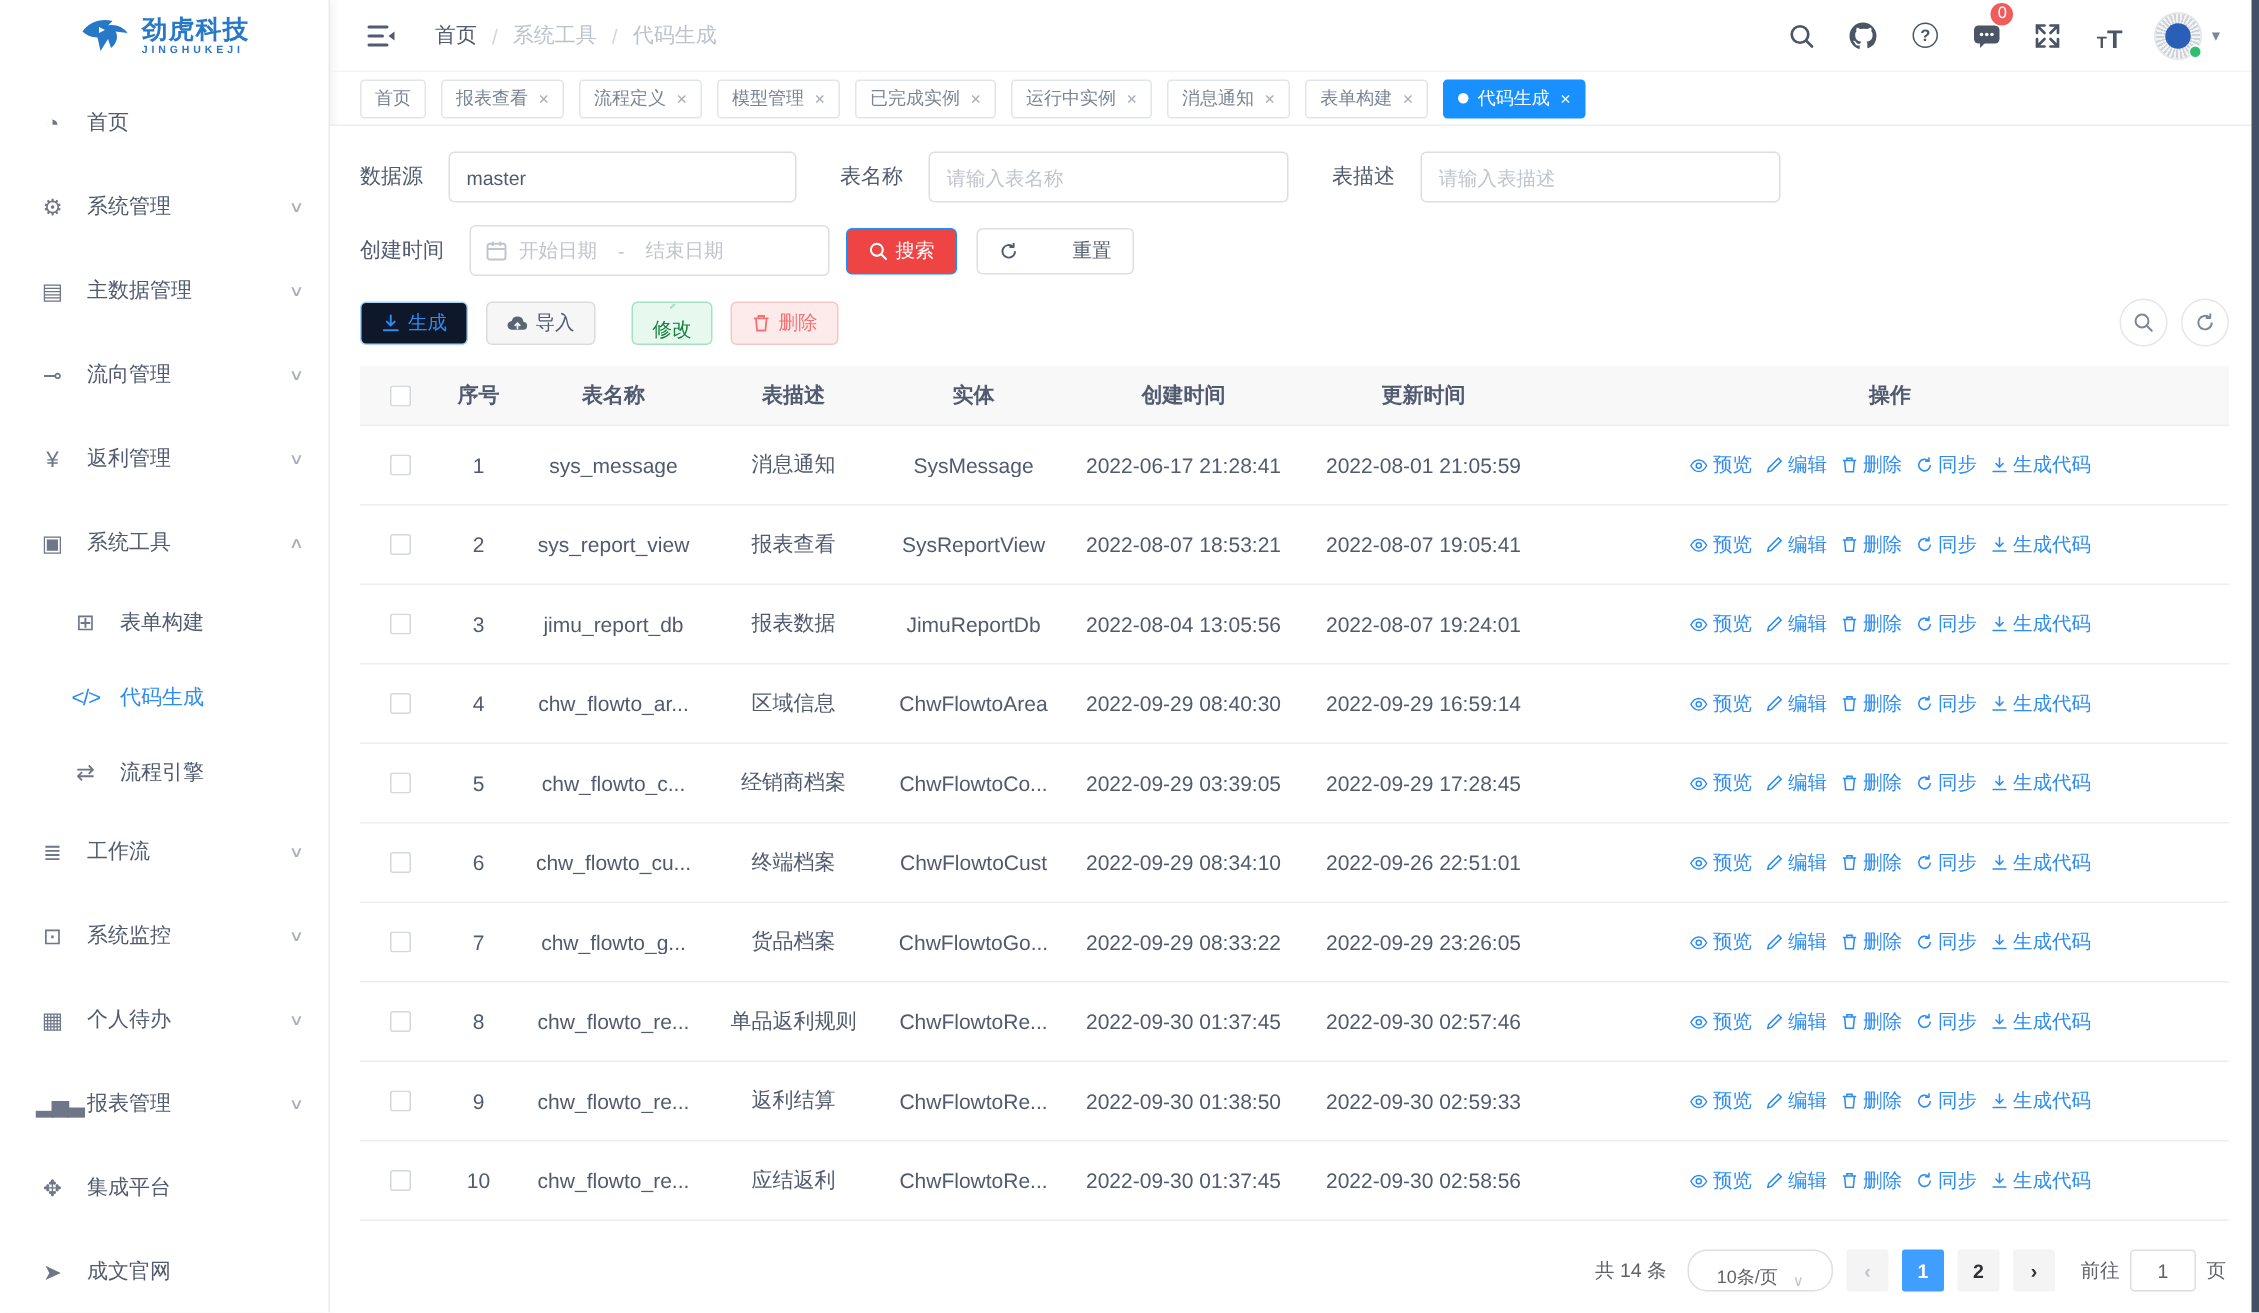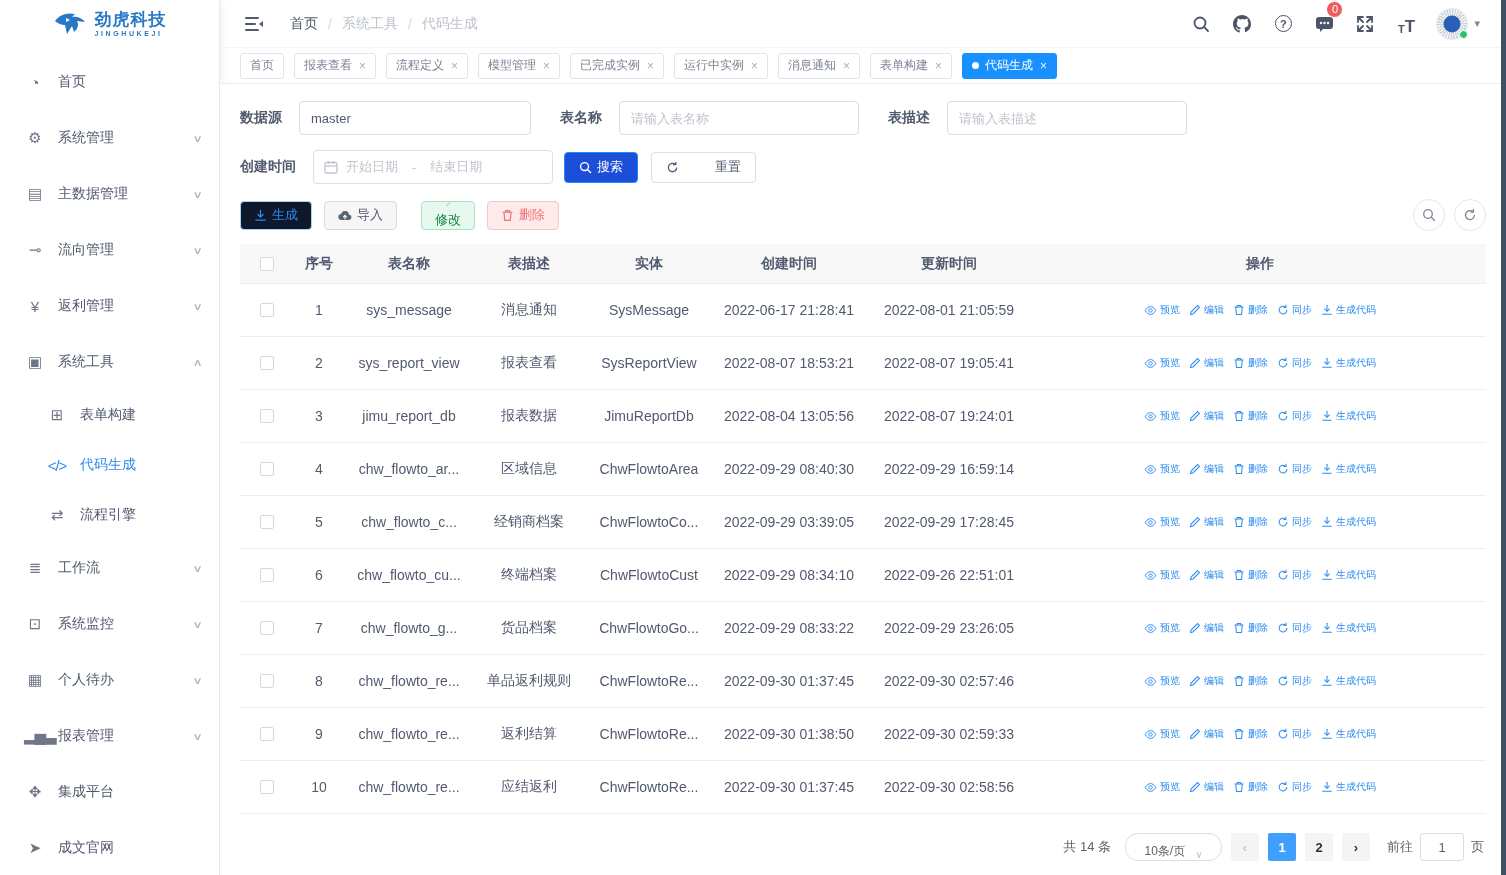--- a/index.html
+++ b/index.html
@@ -61,32 +61,32 @@
   .tab .tab-close { font-size:12px; color:#a8aeb8; margin-left:1px; cursor:pointer; }
   .tab .tab-dot { display:none; width:7px; height:7px; border-radius:50%; background:#fff; }
   .tab.active { background:#1890ff; border-color:#1890ff; color:#fff; }
   .tab.active .tab-dot { display:inline-block; }
   .tab.active .tab-close { color:#eaf4ff; }
 
   
   .content { flex:1; padding:17px 20px 0 20px; background:#fff; min-width:0; }
 
   .filter-row { display:flex; align-items:center; margin-bottom:15px; }
-  .f-label { font-size:14px; font-weight:bold; color:#515a6e; margin-right:17px; white-space:nowrap; }
+  .f-label { font-size:14px; font-weight:normal; color:#515a6e; margin-right:17px; white-space:nowrap; }
   .f-input { width:232px; height:34px; border:1px solid #dcdee2; border-radius:4px; padding:0 11px; font-size:13px; color:#515a6e;
     font-family:inherit; outline:none; }
   .f-input::placeholder { color:#c0c4cc; }
   .f-input.wide { width:240px; }
   .gap-lg { margin-left:29px; }
   .date-range { width:240px; height:34px; border:1px solid #dcdee2; border-radius:4px; display:flex; align-items:center;
     padding:0 10px; gap:8px; color:#c0c4cc; font-size:13px; cursor:text; }
   .date-range .cal { color:#c0c4cc; }
   .btn { height:31px; border-radius:4px; border:1px solid transparent; font-size:13px; display:inline-flex; align-items:center;
     gap:5px; padding:0 14px; cursor:pointer; font-family:inherit; background:#fff; }
-  .btn-primary { background:#1d4ed8; border-color:#1890ff; color:#fff; margin-left:11px; }
+  .btn-primary { background:#ef4444; border-color:#1890ff; color:#fff; margin-left:11px; }
   .btn-plain { border-color:#dcdee2; color:#515a6e; margin-left:13px;gap:36px; }
 
   .toolbar { display:flex; align-items:center; margin-top:3px; }
   .btn-tool { height:29px; font-size:13px; border-radius:4px; padding:0 13px; }
   .btn-gen { background:#0f172a; border-color:#a8d2f8; color:#2d8cf0; }
   .btn-import { background:#f6f6f7; border-color:#d9dbdf; color:#515a6e; margin-left:12px; }
   .btn-modify { background:#e7f9ef; border-color:#a4e3c2; color:#15803d; margin-left:24px;flex-direction:column; }
   .btn-del { background:#fdeaea; border-color:#f5c6c6; color:#f07474; margin-left:12px; }
   .tool-right { margin-left:auto; display:flex; gap:9px; }
   .circle-btn { width:32px; height:32px; border-radius:50%; border:1px solid #e4e7ea; background:#fff; display:flex;
@@ -100,21 +100,21 @@
   .c-check { flex:0 0 54px; }
   .c-num { flex:0 0 50px; }
   .c-name { flex:0 0 130px; }
   .c-desc { flex:0 0 110px; }
   .c-entity { flex:0 0 130px; }
   .c-created { flex:0 0 150px; }
   .c-updated { flex:0 0 170px; }
   .c-fill { flex:1 1 0; }
   .c-actions { flex:0 0 270px; display:flex; gap:9px; align-items:center; justify-content:center; }
   .checkbox { width:14px; height:14px; border:1px solid #d4d7dd; border-radius:2px; background:#fff; cursor:pointer; display:inline-block; }
-  .action { display:inline-flex; align-items:center; gap:3px; color:#2d8cf0; font-size:10px; text-decoration:none; cursor:pointer; }
+  .action { display:inline-flex; align-items:center; gap:3px; color:#2d8cf0; font-size:13px; text-decoration:none; cursor:pointer; }
   .action svg { flex:0 0 auto; }
 
   
   .pager { display:flex; align-items:center; justify-content:flex-end; gap:9px; margin-top:19px; padding-right:2px;
     font-size:13px; color:#606266; }
   .pager-total { margin-right:5px; }
   .pager-select { width:97px; height:28px; border:1px solid #dcdee2; border-radius:13px; display:flex; align-items:flex-end;
     justify-content:center; gap:10px; color:#606266; font-size:12px; cursor:pointer; }
   .pager-select .sel-caret { color:#c0c4cc; font-size:10px; }
   .pg-btn { min-width:28px; height:28px; border-radius:2px; background:#f4f4f5; display:flex; align-items:center;

